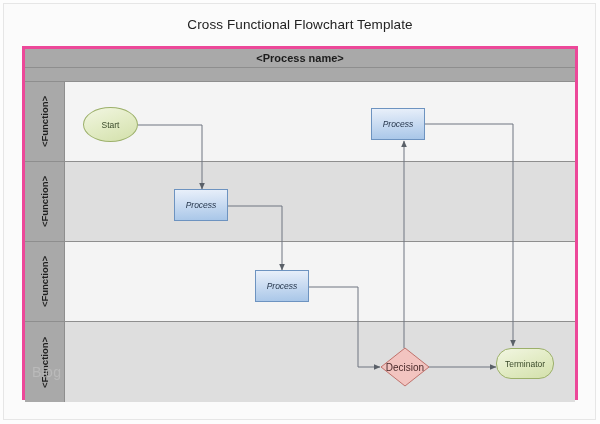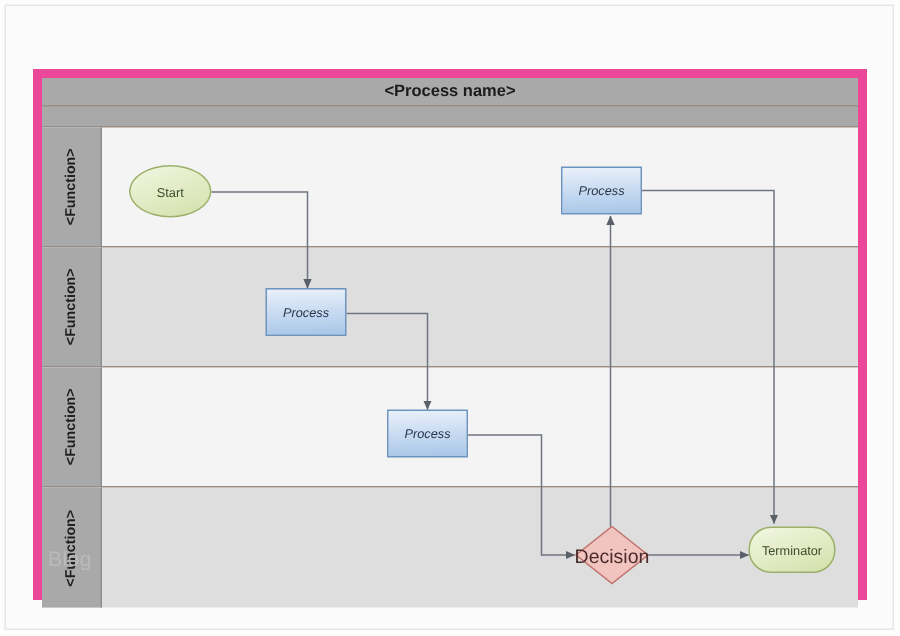--- a/index.html
+++ b/index.html
@@ -31,21 +31,21 @@
     text-align: center;
     font-size: 13.5px;
     color: #222222;
     letter-spacing: 0.1px;
   }
   
   #diagram {
     position: absolute;
     left: 22px; top: 46px;
     width: 556px; height: 354px;
-    border: 6px solid #ec4899;
+    border: 3px solid #ec4899;
     box-sizing: border-box;
     background: #f97316;
   }
   .hdr-band {
     position: absolute;
     left: 0;
     width: 100%;
     background: #a9a9a9;
     box-sizing: border-box;
     border-bottom: 1px solid #8e8e8e;
@@ -126,39 +126,40 @@
   }
   .sh-dec-wrap { position: absolute; }
   .sh-dec-wrap svg { display: block; }
   .sh-dec-label {
     position: absolute;
     left: 0; top: 0;
     width: 100%; height: 100%;
     display: flex;
     align-items: center;
     justify-content: center;
-    font-size: 13px;
+    font-size: 10px;
     color: #4a2a2a;
   }
   
   #watermark {
     position: absolute;
     left: 32px; top: 364px;
     font-size: 14px;
     color: #bdbdbd;
     opacity: 0.85;
     letter-spacing: 0.3px;
   }
 </style>
 </head>
 <body>
 
 <div id="page">
   <div id="page-frame"></div>
 
+  <div id="doc-title">Cross Functional Flowchart Template</div>
 
   <div id="diagram">
 
     <div class="hdr-band" id="hdr-title">&lt;Process name&gt;</div>
     <div class="hdr-band" id="hdr-sub"></div>
 
     <div class="lane base" style="top:33px;  height:80px;">
       <div class="lane-label">
         <span>&lt;Function&gt;</span>
       </div>

